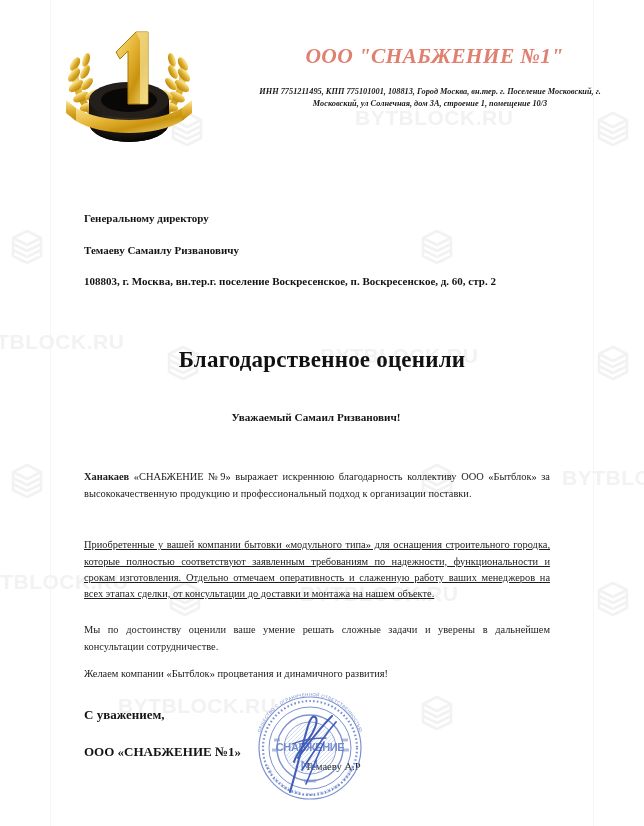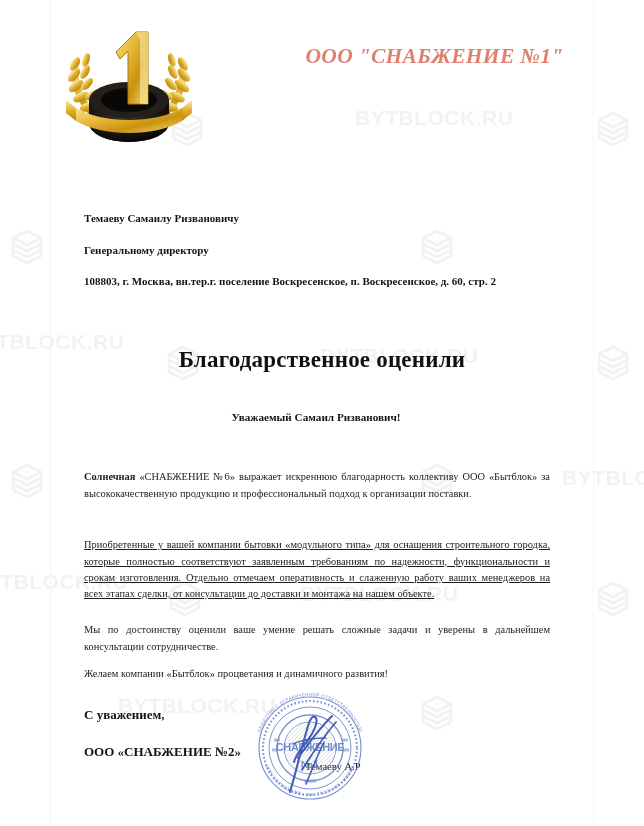--- a/index.html
+++ b/index.html
@@ -382,42 +382,46 @@
 
         <g>
           <path d="M58 32 L78 12 L90 12 L90 84 L70 84 L70 31 L62 39 Z" fill="url(#gold)" stroke="#a87a06" stroke-width="1"></path>
           <path d="M78 12 L90 12 L90 84 L82 84 L82 20 Z" fill="#f4dd8d" opacity="0.75"></path>
         </g>
       </svg>
     </div>
 
     <div class="company-title">ООО "СНАБЖЕНИЕ №1"</div>
 
+    <div class="company-reqs">
+      <div>ИНН 7751211495,  КПП 775101001,  108813, Город Москва, вн.тер. г. Поселение Московский, г.</div>
+      <div>Московский, ул Солнечная, дом 3А, строение 1, помещение 10/3</div>
+    </div>
   </div>
 
   <div class="doc-body">
 
     <div class="addressee">
+      <div class="line">Генеральному директору</div>
       <div class="line">Темаеву Самаилу Ризвановичу</div>
-      <div class="line">Генеральному директору</div>
       <div class="line">108803, г. Москва, вн.тер.г. поселение Воскресенское, п. Воскресенское, д. 60, стр. 2</div>
     </div>
 
     <div class="doc-title">Благодарственное оценили</div>
     <div class="salutation">Уважаемый  Самаил Ризванович!</div>
 
-    <p class="para p1"><b>Солнечная</b><span> «СНАБЖЕНИЕ №6» выражает искреннюю благодарность коллективу ООО «Бытблок» за высококачественную продукцию и профессиональный подход к организации поставки.</span></p>
+    <p class="para p1"><b>Ханакаев</b><span> «СНАБЖЕНИЕ №9» выражает искреннюю благодарность коллективу ООО «Бытблок» за высококачественную продукцию и профессиональный подход к организации поставки.</span></p>
 
     <p class="para p2">Приобретенные у вашей компании бытовки «модульного типа» для оснащения строительного городка, которые полностью соответствуют заявленным требованиям по надежности, функциональности и срокам изготовления. Отдельно отмечаем оперативность и слаженную работу ваших менеджеров на всех этапах сделки, от консультации до доставки и монтажа на нашем объекте.</p>
     <p class="para p3">Мы по достоинству оценили ваше умение решать сложные задачи и уверены в дальнейшем консультации сотрудничестве.</p>
     <p class="para p4">Желаем компании «Бытблок» процветания и динамичного развития!</p>
 
     <div class="signature">
       <div class="line">С уважением,</div>
-      <div class="line last">ООО «СНАБЖЕНИЕ №2»</div>
+      <div class="line last">ООО «СНАБЖЕНИЕ №1»</div>
     </div>
     <div class="signer-name">Темаеву А.Р</div>
   </div>
 
   <div class="stamp">
     <svg viewBox="0 0 128 112" xmlns="http://www.w3.org/2000/svg">
       <defs>
         <path id="ringTop" d="M 12,60 A 52,52 0 0 1 116,60"></path>
         <path id="ringBot" d="M 16,60 A 48,48 0 0 0 112,60"></path>
         <pattern id="hatch" width="4" height="4" patternUnits="userSpaceOnUse">

